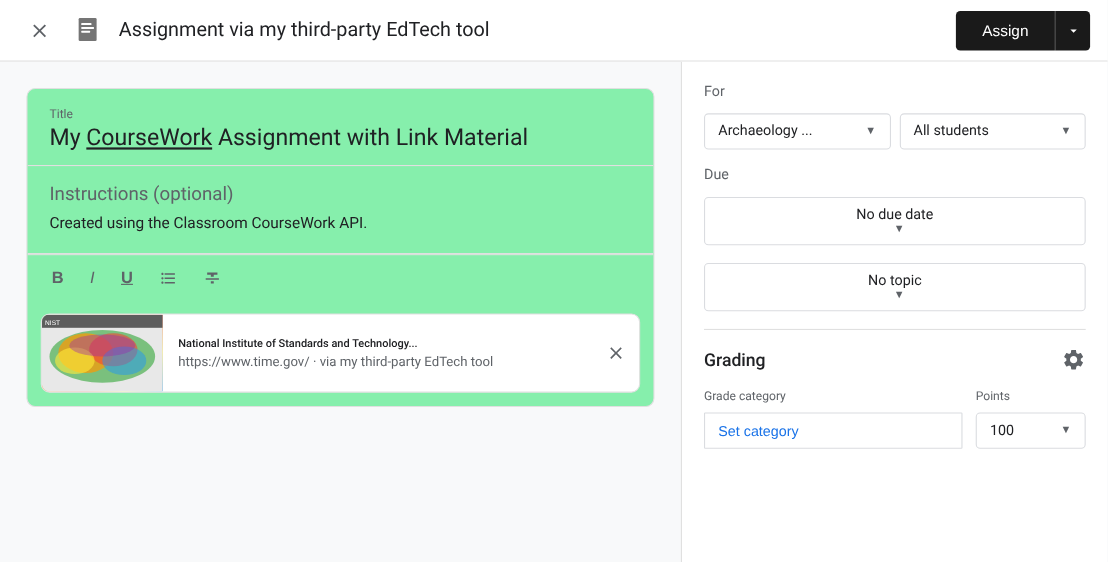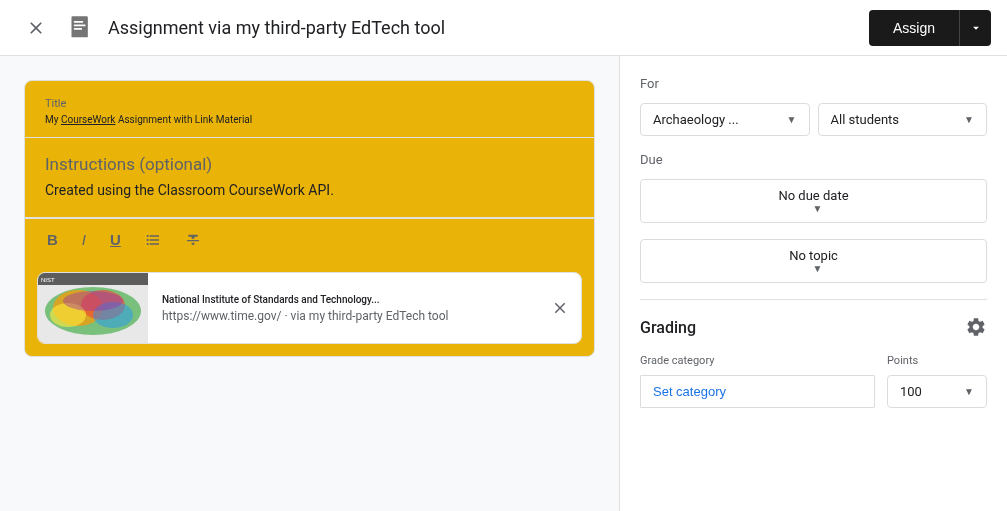--- a/index.html
+++ b/index.html
@@ -82,38 +82,38 @@
     }
 
     
     .left-panel {
       flex: 1;
       padding: 24px 24px 0 24px;
       overflow-y: auto;
     }
 
     .form-card {
-      background: #eab308;
+      background: #86efac;
       border-radius: 8px;
       border: 1px solid #e0e0e0;
       padding: 0;
       overflow: hidden;
     }
 
     .title-section {
       padding: 16px 20px 12px 20px;
       border-bottom: 1px solid #e0e0e0;
     }
     .field-label {
       font-size: 11px;
       color: #5f6368;
       margin-bottom: 4px;
     }
     .title-text {
-      font-size: 10px;
+      font-size: 21px;
       color: #202124;
     }
     .title-underline {
       text-decoration: underline;
     }
 
     .instructions-section {
       padding: 16px 20px;
       border-bottom: 1px solid #e0e0e0;
     }

